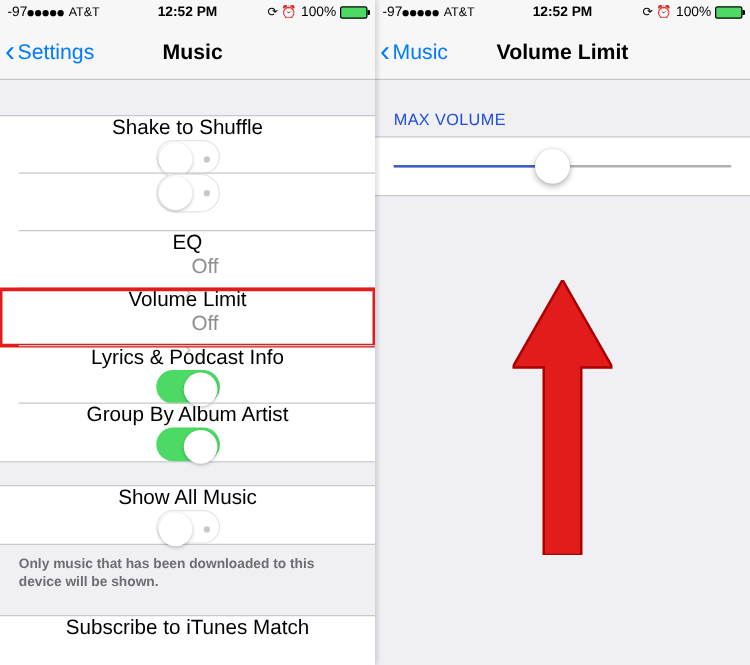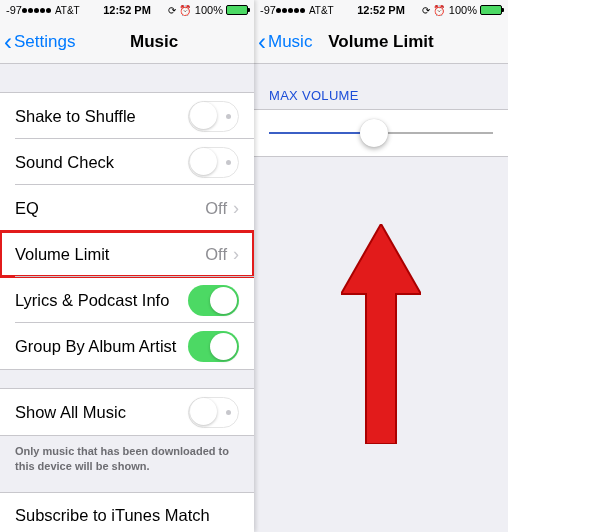--- a/index.html
+++ b/index.html
@@ -1,37 +1,37 @@
 <!DOCTYPE html>
 <html><head>
 <meta charset="utf-8">
 <style>
   * { box-sizing: border-box; margin: 0; padding: 0; font-family: -apple-system, "Helvetica Neue", Helvetica, Arial, sans-serif; }
   body { background: #fff; width: 600px; height: 532px; overflow: hidden; }
-  .wrap { display: flex; width: 508px; height: 532px; }
+  .wrap { display: flex; width: 600px; height: 532px; }
   .phone { width: 300px; height: 532px; background: #efeff4; display: flex; flex-direction: column; position: relative; }
   .phone.left { box-shadow: 2px 0 4px rgba(0,0,0,0.15); z-index: 2; }
   .status { height: 20px; background: #f7f7f8; display: flex; align-items: center; font-size: 11px; font-weight: 500; padding: 0 6px; position: relative; }
   .status .sig { display: flex; gap: 1px; align-items: center; margin-right: 4px; }
   .status .sig .dot { width: 5px; height: 5px; border-radius: 50%; background: #000; }
   .status .carrier { font-size: 10px; }
   .status .time { position: absolute; left: 50%; transform: translateX(-50%); font-weight: 600; }
   .status .right { margin-left: auto; display: flex; align-items: center; gap: 3px; }
   .status .alarm { font-size: 10px; }
   .status .batt { width: 22px; height: 10px; border: 1px solid #000; border-radius: 2px; position: relative; background: #4cd964; }
   .status .batt::after { content:""; position: absolute; right:-3px; top:2px; width:2px; height:4px; background:#000; border-radius:0 1px 1px 0; }
   .nav { height: 44px; background: #f7f7f8; border-bottom: 1px solid #c8c7cc; display: flex; align-items: center; position: relative; }
   .nav-back { display: flex; align-items: center; color: #007aff; font-size: 17px; padding-left: 4px; cursor: pointer; }
   .nav-back .chev { font-size: 24px; line-height: 1; margin-right: 2px; font-weight: 300; }
   .nav-title { position: absolute; left: 50%; transform: translateX(-50%); font-size: 17px; font-weight: 600; color: #000; }
   .phone.left .nav-title { left: 130px; transform: none; }
   .content { flex: 1; overflow: hidden; }
   .group { margin-top: 28px; background: #fff; border-top: 1px solid #c8c7cc; border-bottom: 1px solid #c8c7cc; }
   .group.tight { margin-top: 18px; }
-  .row { height: 46px; display: flex; align-items: center; padding: 0 15px; position: relative; cursor: pointer; }
+  .row { height: 46px; display: flex; align-items: center; padding: 0 15px; position: relative; cursor: pointer; flex-direction: column; }
   .row:not(:last-child)::after { content:""; position:absolute; bottom:0; left:15px; right:0; height:1px; background:#c8c7cc; }
   .row.highlighted { outline: 3px solid #e21b1b; outline-offset: -2px; }
   .row .label { font-size: 16.5px; color: #000; flex: 1; }
   .row .value { font-size: 16.5px; color: #8e8e93; margin-right: 6px; margin-left: 34px; }
   .row .chev { color: #c7c7cc; font-size: 18px; }
   .toggle { width: 51px; height: 31px; border-radius: 16px; position: relative; }
   .toggle .knob { width: 27px; height: 27px; background: #fff; border-radius: 50%; position: absolute; top: 2px; box-shadow: 0 1px 3px rgba(0,0,0,0.25); }
   .toggle.off { background: #fff; border: 1.5px solid #e5e5e5; }
   .toggle.off .knob { left: 1px; top: 0.5px; }
   .toggle.off::after { content:""; position:absolute; width:5px; height:5px; border-radius:50%; background:#c7c7cc; right:7px; top:12px; }
@@ -80,21 +80,20 @@
     </div>
     <div class="content">
       <div class="group">
         <div class="row">
           <span class="label">Shake to Shuffle</span>
           <div class="toggle off">
               <div class="knob"></div>
             </div>
         </div>
         <div class="row">
-          <span class="label">Sound Check</span>
           <div class="toggle off">
               <div class="knob"></div>
             </div>
         </div>
         <div class="row">
           <span class="label">EQ</span>
           <span class="value">Off</span>
           <span class="chev">›</span>
         </div>
         <div class="row highlighted">

